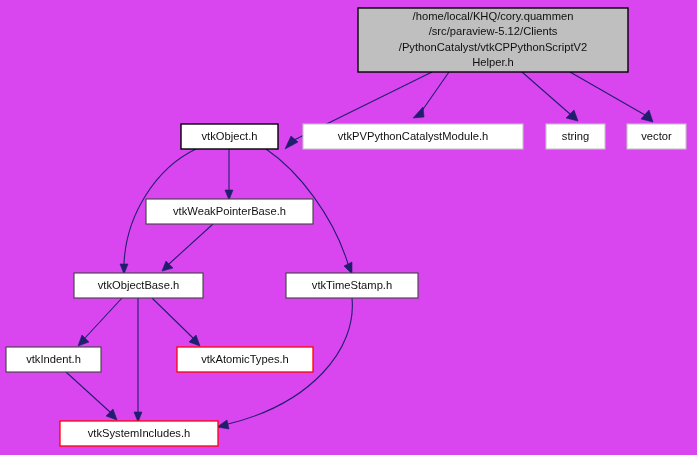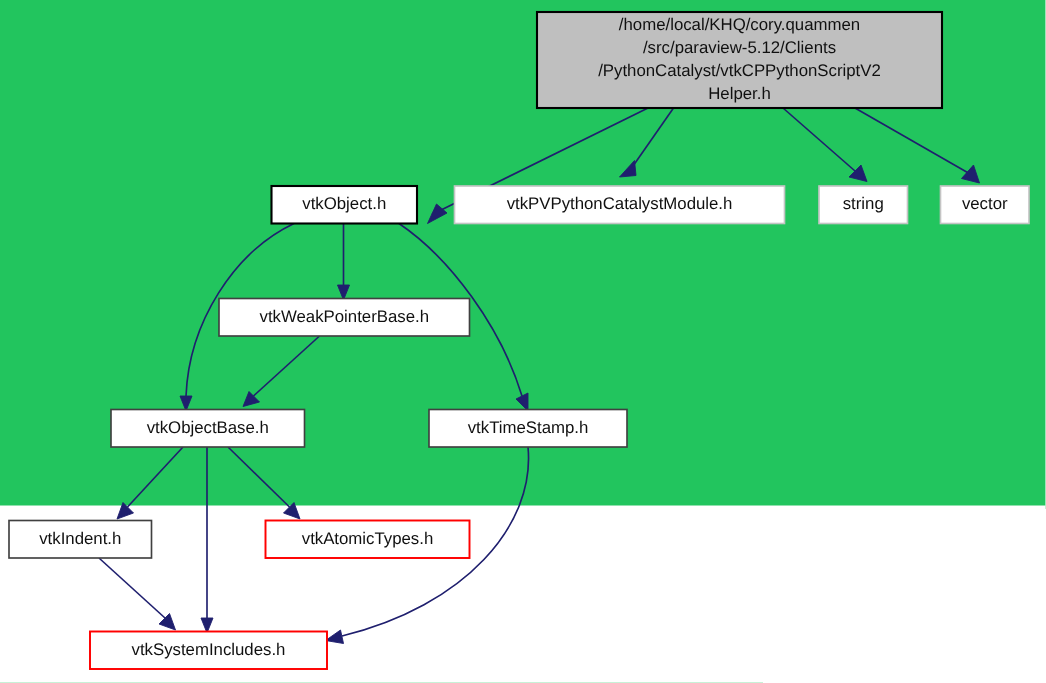--- a/index.html
+++ b/index.html
@@ -9,22 +9,22 @@
   }
   body {
     width: 697px;
     height: 455px;
     overflow: hidden;
     font-family: "Liberation Sans", sans-serif;
   }
   #graph-root {
     position: relative;
     width: 697px;
-    height: 337px;
-    background: #22c55e;
+    height: 455px;
+    background: #d946ef;
   }
   svg#dep-graph {
     display: block;
     width: 697px;
     height: 455px;
   }
   .edge-path {
     fill: none;
     stroke: #1f1f6e;
     stroke-width: 1.1;

